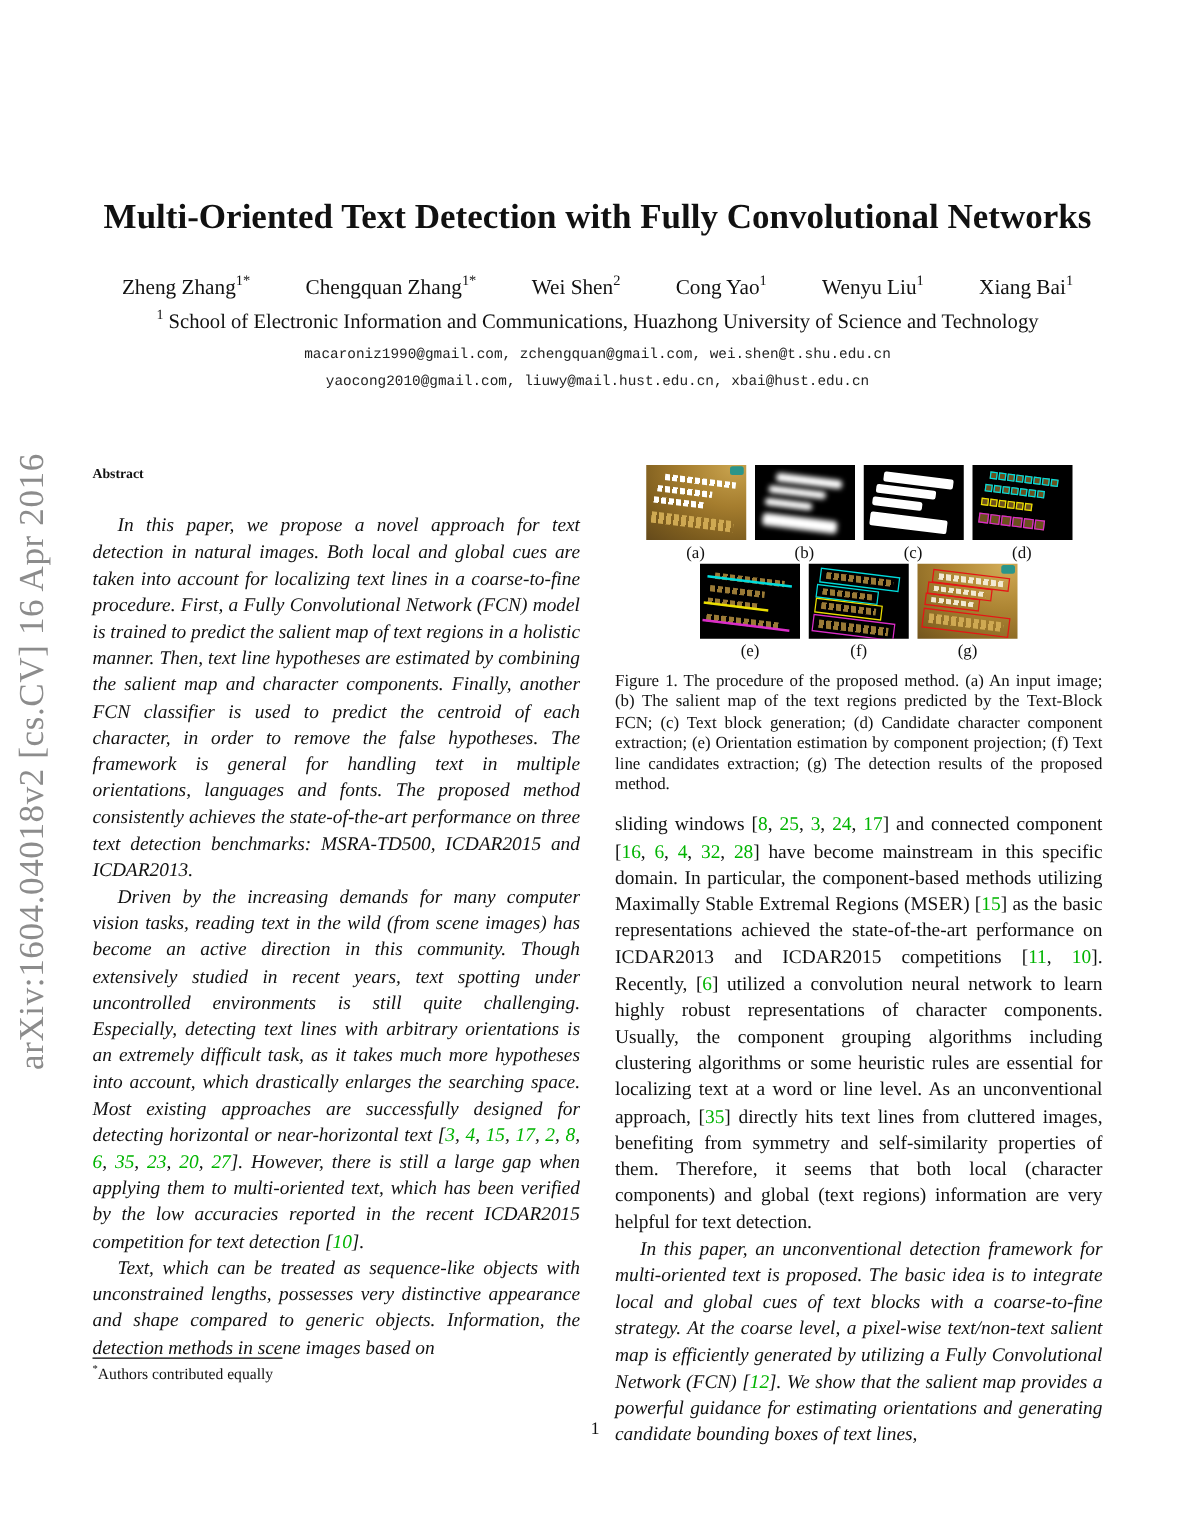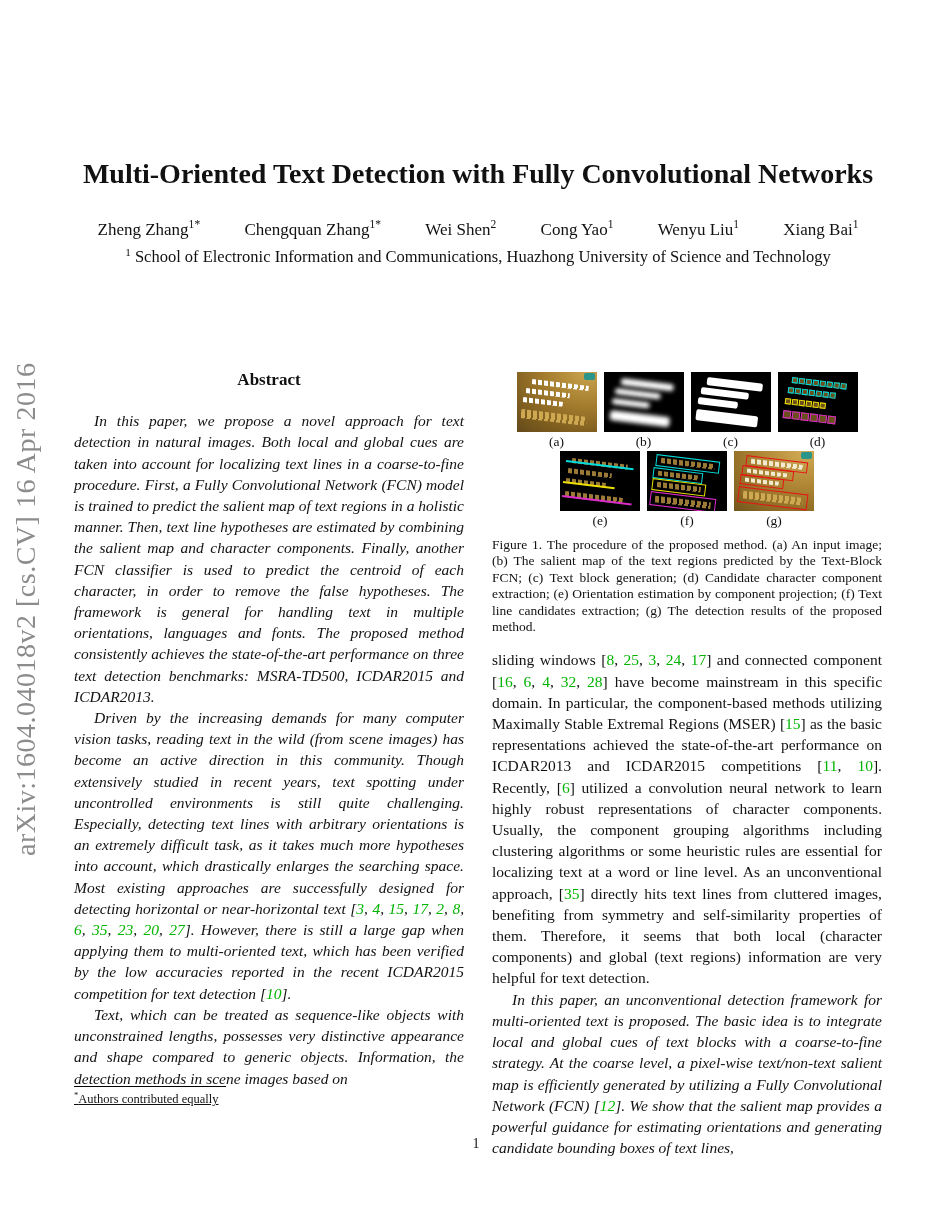--- a/index.html
+++ b/index.html
@@ -22,21 +22,21 @@
   .emails{font-family:"Liberation Mono","DejaVu Sans Mono",monospace;
           font-size:11.5px;line-height:22px;margin-top:5px;color:#222;}
 
   
   .col{position:absolute;width:390px;font-size:15.5px;line-height:21.2px;}
   .col-left{left:74px;top:369px;}
   .col-right{left:492px;top:372px;}
   .just{text-align:justify;hyphens:auto;-webkit-hyphens:auto;}
   p{margin:0;}
   .indent{text-indent:20px;font-style:italic;}
-  .abstract-head{font-size:17px;font-weight:bold;text-align:center;margin:0 0 20px 0;}
+  .abstract-head{font-size:11px;font-weight:bold;text-align:left;margin:0 0 20px 0;}
   .abstract-body{font-style:italic;}
   .sec-head{font-size:18px;font-weight:bold;margin:25px 0 15px 0;}
   .cite{color:#00b400;}
 
   
   .fig{width:390px;}
   .fig-row{display:flex;justify-content:center;gap:7px;}
   .panel{position:relative;width:80px;height:60px;overflow:hidden;background:#000;flex:0 0 auto;}
   .panel.photo{background:radial-gradient(110px 85px at 88% 2%, #c9a34e 0%, #a57d2e 38%, #7c5c1e 72%, #5e451a 100%);}
   .panel.photo2{background:radial-gradient(110px 85px at 88% 2%, #d2ab56 0%, #ae8634 40%, #8a6824 75%, #6b4f1c 100%);}
@@ -52,21 +52,21 @@
   .boxrow.big i{width:8px;height:8px;}
   .pline{position:absolute;height:2px;transform-origin:left center;transform:rotate(7deg);background:var(--c);}
   .lbox{position:absolute;border:1.5px solid var(--c);transform-origin:left center;transform:rotate(7deg);
         background-image:repeating-linear-gradient(90deg,var(--dc,#9a7a36) 0 4px,transparent 4px 6px);
         background-size:calc(100% - 8px) 55%;background-position:4px 50%;background-repeat:no-repeat;}
   .fig-labels{display:flex;justify-content:center;gap:7px;height:19px;align-items:center;}
   .fig-labels span{display:block;width:80px;text-align:center;font-size:13.5px;}
   .caption{font-size:13.5px;line-height:16.4px;margin-top:7px;color:#111;}
 
   
-  .footnote{position:absolute;left:74px;top:1086px;width:390px;font-size:12.5px;text-decoration:underline;}
+  .footnote{position:absolute;left:74px;top:1086px;width:390px;font-size:12.5px;}
   .footnote .rule{width:152px;border-top:1.2px solid #000;margin-bottom:5px;}
 
   .pageno{position:absolute;left:0;top:1136px;width:952px;text-align:center;font-size:14px;}
 </style>
 </head>
 <body>
 
 <div class="page">
 
   <div class="arxiv-banner">arXiv:1604.04018v2  [cs.CV]  16 Apr 2016</div>
@@ -75,20 +75,24 @@
     <h1 class="title">Multi-Oriented Text Detection with Fully Convolutional Networks</h1>
     <div class="authors">
       <span class="author"><span>Zheng Zhang</span><sup>1*</sup></span>
       <span class="author"><span>Chengquan Zhang</span><sup>1*</sup></span>
       <span class="author"><span>Wei Shen</span><sup>2</sup></span>
       <span class="author"><span>Cong Yao</span><sup>1</sup></span>
       <span class="author"><span>Wenyu Liu</span><sup>1</sup></span>
       <span class="author"><span>Xiang Bai</span><sup>1</sup></span>
     </div>
     <p class="affil"><sup>1</sup> <span>School of Electronic Information and Communications, Huazhong University of Science and Technology</span></p>
+    <div class="emails">
+      <div>macaroniz1990@gmail.com, zchengquan@gmail.com, wei.shen@t.shu.edu.cn</div>
+      <div>yaocong2010@gmail.com, liuwy@mail.hust.edu.cn, xbai@hust.edu.cn</div>
+    </div>
   </div>
 
   <div class="col col-left">
     <h2 class="abstract-head">Abstract</h2>
     <p class="abstract-body just indent">In this paper, we propose a novel approach for text detection in natural images. Both local and global cues are taken into account for localizing text lines in a coarse-to-fine procedure. First, a Fully Convolutional Network (FCN) model is trained to predict the salient map of text regions in a holistic manner. Then, text line hypotheses are estimated by combining the salient map and character components. Finally, another FCN classifier is used to predict the centroid of each character, in order to remove the false hypotheses. The framework is general for handling text in multiple orientations, languages and fonts. The proposed method consistently achieves the state-of-the-art performance on three text detection benchmarks: MSRA-TD500, ICDAR2015 and ICDAR2013.</p>
     <p class="just indent">Driven by the increasing demands for many computer vision tasks, reading text in the wild (from scene images) has become an active direction in this community. Though extensively studied in recent years, text spotting under uncontrolled environments is still quite challenging. Especially, detecting text lines with arbitrary orientations is an extremely difficult task, as it takes much more hypotheses into account, which drastically enlarges the searching space. Most existing approaches are successfully designed for detecting horizontal or near-horizontal text [<span class="cite">3</span>, <span class="cite">4</span>, <span class="cite">15</span>, <span class="cite">17</span>, <span class="cite">2</span>, <span class="cite">8</span>, <span class="cite">6</span>, <span class="cite">35</span>, <span class="cite">23</span>, <span class="cite">20</span>, <span class="cite">27</span>]. However, there is still a large gap when applying them to multi-oriented text, which has been verified by the low accuracies reported in the recent ICDAR2015 competition for text detection  [<span class="cite">10</span>].</p>
     <p class="just indent">Text, which can be treated as sequence-like objects with unconstrained lengths, possesses very distinctive appearance and shape compared to generic objects. Information, the detection methods in scene images based on</p>
   </div>
 
   <div class="col col-right">

